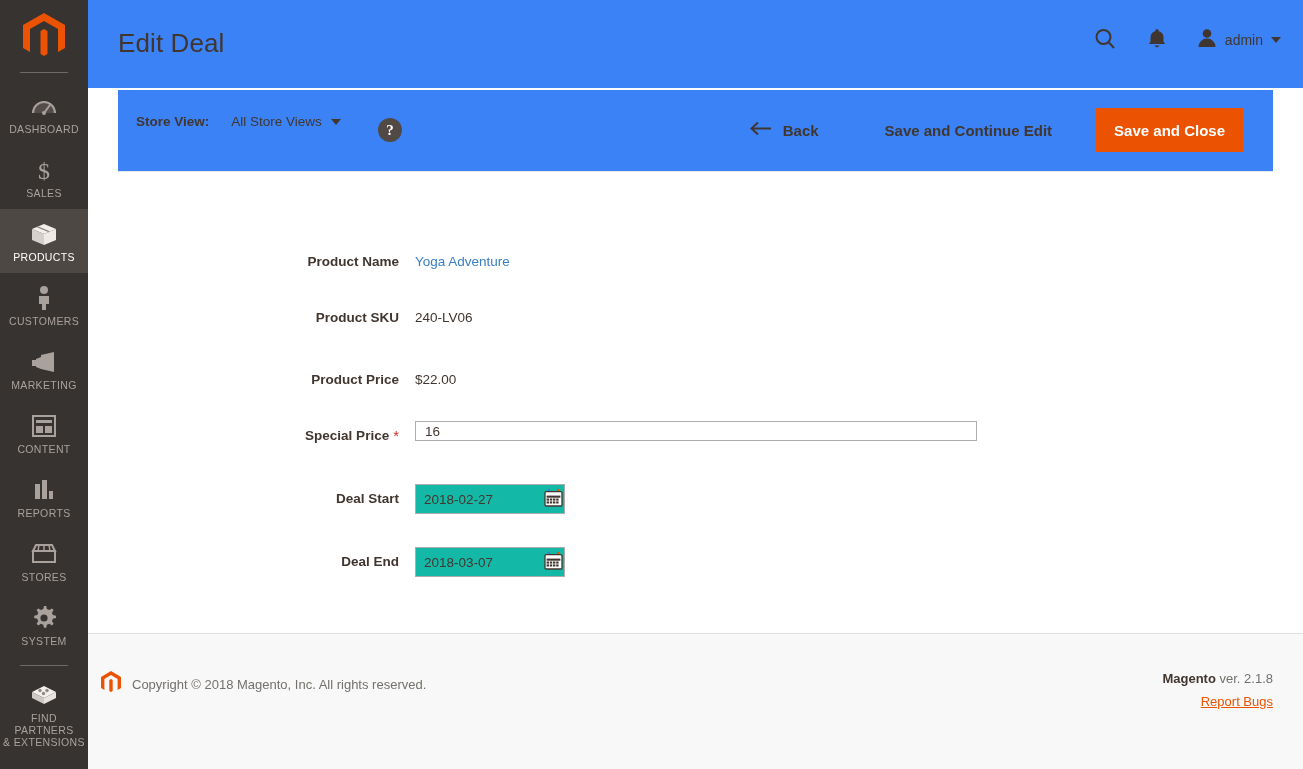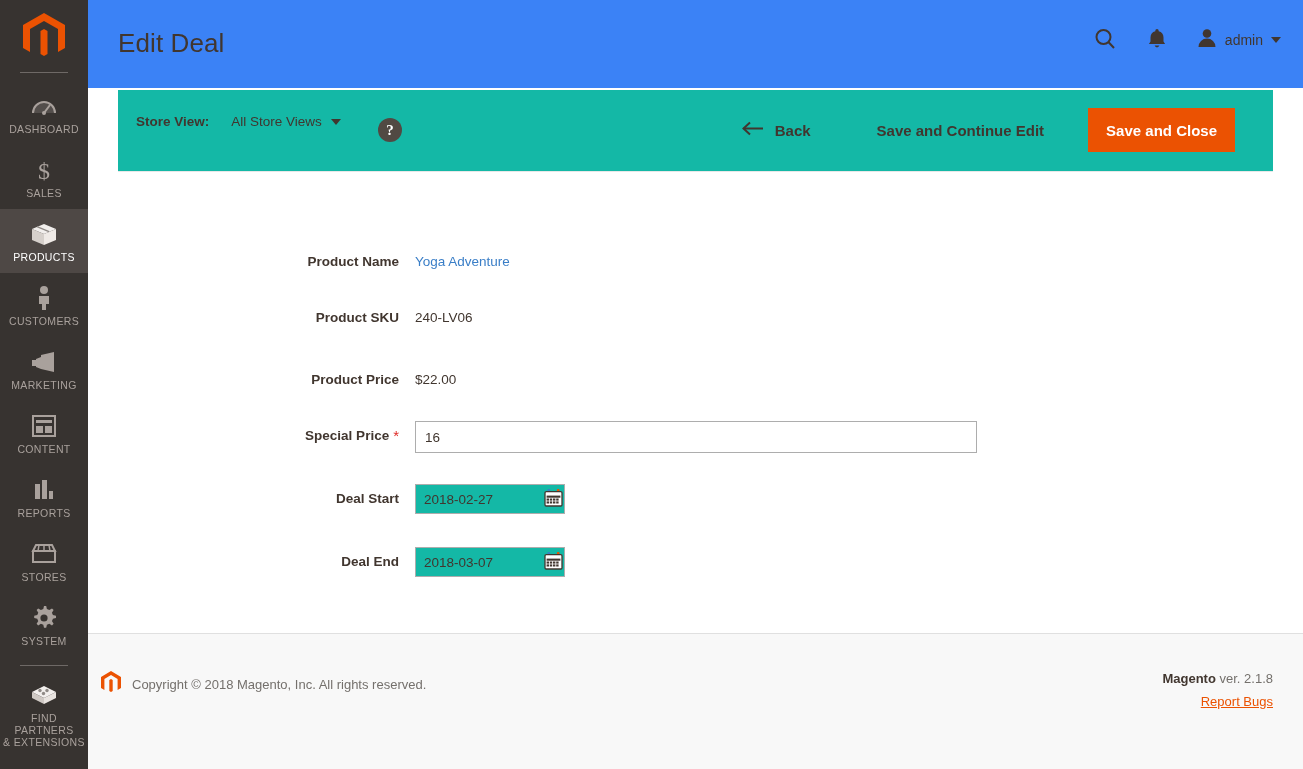--- a/index.html
+++ b/index.html
@@ -114,21 +114,21 @@
     border-right: 5px solid transparent;
     border-top: 6px solid #41362f;
     margin-left: 1px;
   }
 
   
   .toolbar {
     position: absolute;
     left: 118px; top: 90px;
     width: 1155px; height: 82px;
-    background: #14b8a6;
+    background: #3b82f6;
     border-bottom: 1px solid #e8e8e8;
   }
   .store-view-block {
     position: absolute;
     left: 18px; top: 24px;
     display: flex;
     align-items: center;
   }
   .store-view-label {
     font-size: 13.5px;
@@ -199,21 +199,21 @@
   .btn-primary {
     background: #eb5202;
     color: #ffffff;
     border: none;
     font-size: 15px;
     font-weight: bold;
     cursor: pointer;
     padding: 0 18px;
     height: 44px;
     margin-left: 28px;
-    margin-right: 38px;
+    margin-right: 30px;
     font-family: "Liberation Sans", sans-serif;
   }
 
   
   .form-area {
     position: absolute;
     left: 88px; top: 172px;
     width: 1215px; height: 461px;
     background: #ffffff;
   }
@@ -251,21 +251,21 @@
   .field-link {
     font-size: 13.5px;
     color: #3a7ec7;
     line-height: 20px;
     padding-top: 5px;
     text-decoration: none;
     cursor: pointer;
   }
   .text-input {
     width: 562px;
-    height: 32px;
+    height: 20px;
     border: 1px solid #adadad;
     background: #ffffff;
     font-size: 13.5px;
     color: #41362f;
     padding: 0 9px;
     font-family: "Liberation Sans", sans-serif;
     outline: none;
   }
   .date-wrap {
     display: flex;

